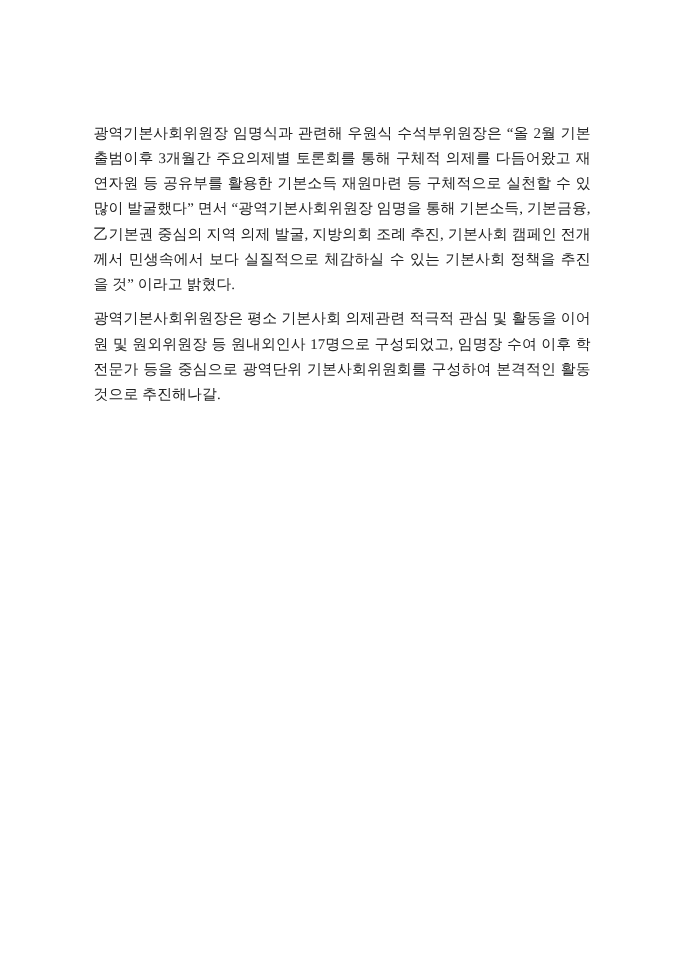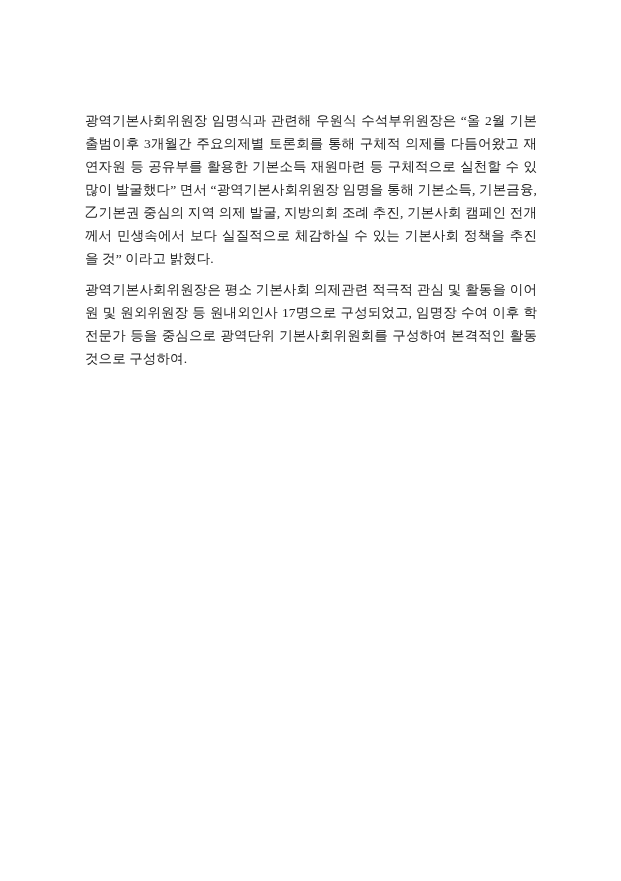--- a/index.html
+++ b/index.html
@@ -51,16 +51,16 @@
     <div class="line">많이 발굴했다” 면서 “광역기본사회위원장 임명을 통해 기본소득, 기본금융, 기본주거,</div>
     <div class="line">乙기본권 중심의 지역 의제 발굴, 지방의회 조례 추진, 기본사회 캠페인 전개 등 국민들</div>
     <div class="line">께서 민생속에서 보다 실질적으로 체감하실 수 있는 기본사회 정책을 추진해나갈 수 있</div>
     <div class="line last">을 것” 이라고 밝혔다.</div>
   </div>
 
   <div class="text-block para-2">
     <div class="line">광역기본사회위원장은 평소 기본사회 의제관련 적극적 관심 및 활동을 이어오던 국회의</div>
     <div class="line">원 및 원외위원장 등 원내외인사 17명으로 구성되었고, 임명장 수여 이후 학계 및 정책</div>
     <div class="line">전문가 등을 중심으로 광역단위 기본사회위원회를 구성하여 본격적인 활동을 이어나갈</div>
-    <div class="line last">것으로 구성하여.</div>
+    <div class="line last">것으로 추진해나갈.</div>
   </div>
 
 </div>
 
 </body></html>

